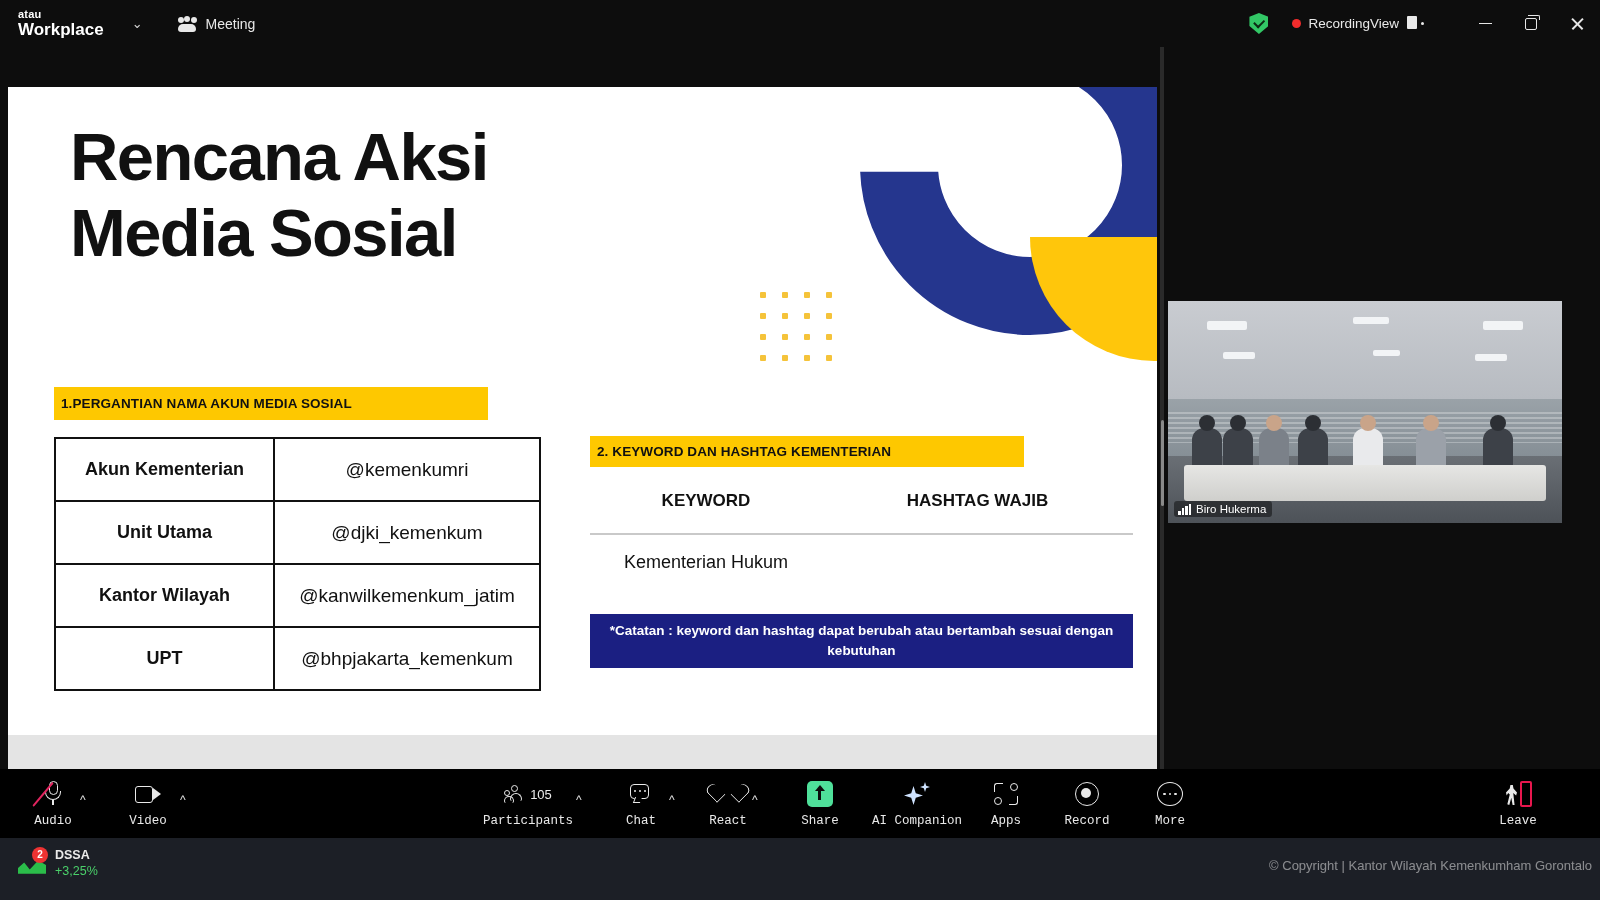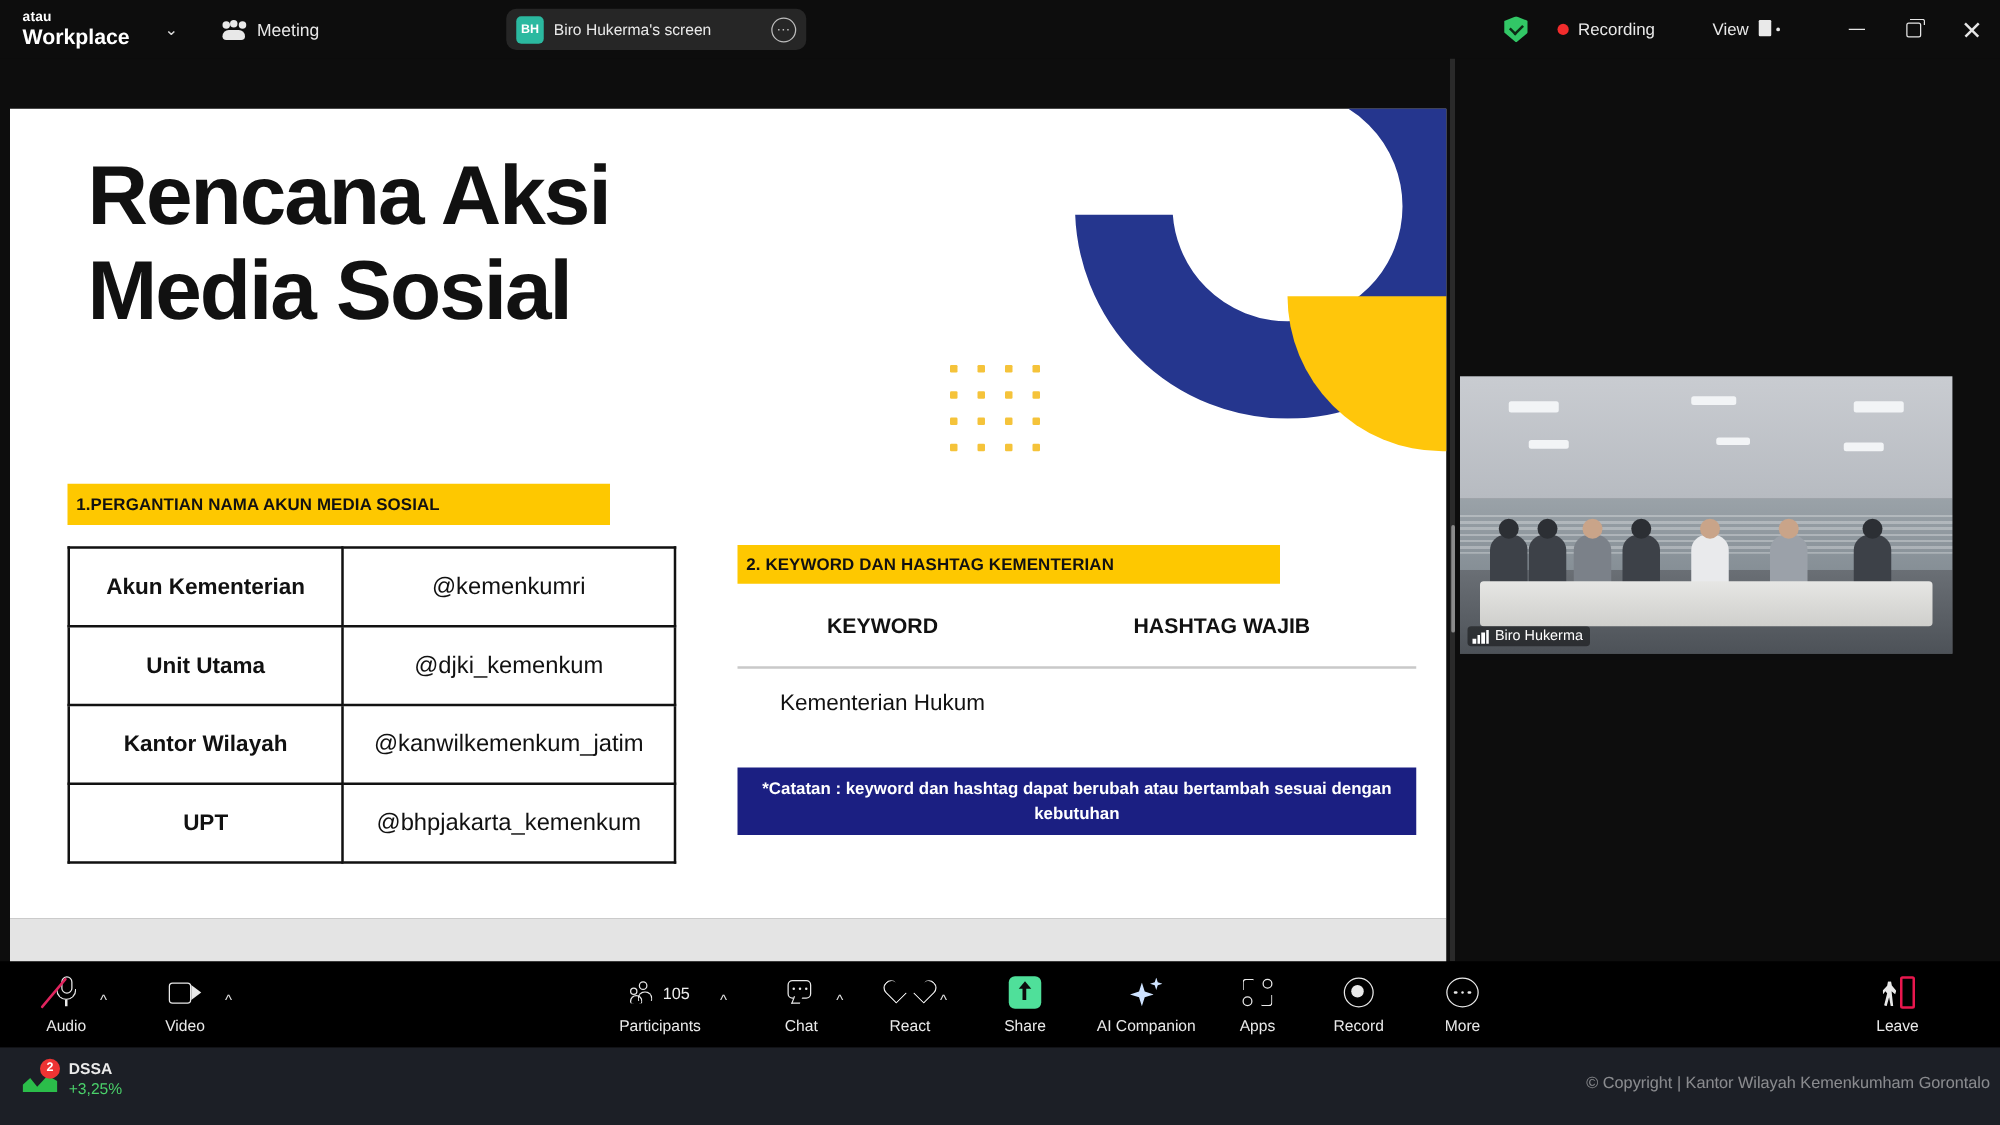--- a/index.html
+++ b/index.html
@@ -49,21 +49,21 @@
     clip-path: polygon(50% 0,100% 18%,100% 62%,50% 100%,0 62%,0 18%);
     position: relative;
   }
   .shield::after {
     content:""; position:absolute; left:4.5px; top:6px; width:8px; height:4.5px;
     border-left:2px solid #0d2b15; border-bottom:2px solid #0d2b15; transform: rotate(-45deg);
   }
   .rec-wrap { display:flex; align-items:center; gap:7px; margin-left: 24px; }
   .rec-dot { width: 9px; height: 9px; border-radius: 50%; background: #f22c2c; }
   .rec-label { color: #e9e9e9; font-size: 13.5px; }
-  .view-wrap { display:flex; gap:8px; margin-left: 46px; color:#e9e9e9; font-size:13.5px; }
+  .view-wrap { display:flex; gap:8px; color:#e9e9e9; font-size:13.5px; }
   .view-ico { width: 17px; height: 13px; position: relative; }
   .view-ico b { position:absolute; left:0; top:0; width:10px; height:13px; background:#e9e9e9; border-radius:1px; display:block; }
   .view-ico s { position:absolute; right:0; top:5.5px; width:3px; height:3px; background:#e9e9e9; border-radius:50%; }
   .wbtn { width: 46px; height: 47px; display:flex; align-items:center; justify-content:center; color:#e6e6e6; }
   .wbtn.first { margin-left: 38px; }
   .min-g { width: 13px; height: 1.5px; background: #e6e6e6; }
   .max-g { width: 12px; height: 12px; border: 1.5px solid #e6e6e6; border-radius: 2px; position:relative; }
   .max-g::after { content:""; position:absolute; left:2px; top:-4px; width:11px; height:2px; border-top:1.5px solid #e6e6e6; border-right:1.5px solid #e6e6e6; height:4px; border-radius:0 2px 0 0;}
   .close-g { width: 15px; height: 15px; position: relative; }
   .close-g::before, .close-g::after {
@@ -150,21 +150,21 @@
     background: rgba(0,0,0,.45); padding: 2px 6px 2px 4px; border-radius: 3px;
   }
   .bars { width:13px; height:11px; position:relative; }
   .bars i { position:absolute; bottom:0; width:2.6px; background:#fff; }
   .vlabel span { color:#fff; font-size: 11.5px; }
 
   
   .ctrlbar { position: absolute; left: 0; top: 769px; width: 1600px; height: 69px; background: #000; }
   .ctrl { position: absolute; top: 10px; display: flex; flex-direction: column; align-items: center; width: 74px; }
   .ctrl .glyph { height: 30px; display: flex; align-items: center; justify-content: center; }
-  .ctrl .cap { margin-top: 5px; color: #e9e9e9; font-size: 12.5px; white-space: nowrap; }
+  .ctrl .cap { margin-top: 5px; color: #e9e9e9; font-size: 12.5px; white-space: nowrap; font-family: Liberation Mono, monospace; }
   .caret { position: absolute; top: 24px; color: #e2e2e2; font-size: 12px; }
 
   .mic { width: 17px; height: 26px; position: relative; }
   .mic .cap2 { position:absolute; left:4px; top:0; width:9px; height:14px; border:1.6px solid #e9e9e9; border-radius:5px; }
   .mic .arc2 { position:absolute; left:0.5px; top:10px; width:16px; height:9px; border:1.6px solid #e9e9e9; border-top:none; border-radius: 0 0 9px 9px; }
   .mic .stem { position:absolute; left:7.5px; top:19px; width:1.6px; height:5px; background:#e9e9e9; }
   .slash { position:absolute; left:-3px; top:-2px; width:2.4px; height:31px; background:#e0245e; transform: rotate(40deg); transform-origin: center; border-radius:2px;}
 
   .cam { width: 26px; height: 17px; position: relative; }
   .cam .body { position:absolute; left:0; top:0; width:18px; height:17px; border:1.7px solid #e9e9e9; border-radius:3px; }
@@ -250,25 +250,20 @@
     <div class="tb-meeting">
       <span class="people-ico">
           <i class="h1"></i>
           <i class="h2"></i>
           <i class="h3"></i>
           <i class="b1"></i>
         </span>
       <span>Meeting</span>
     </div>
 
-    <div class="share-pill">
-      <div class="share-avatar">BH</div>
-      <div class="share-name">Biro Hukerma's screen</div>
-      <div class="dots-circle">⋯</div>
-    </div>
 
     <div class="tb-right">
       <div class="shield"></div>
       <div class="rec-wrap">
         <div class="rec-dot"></div>
         <div class="rec-label">Recording</div>
       </div>
       <div class="view-wrap">
         <span>View</span>
         <span class="view-ico">

